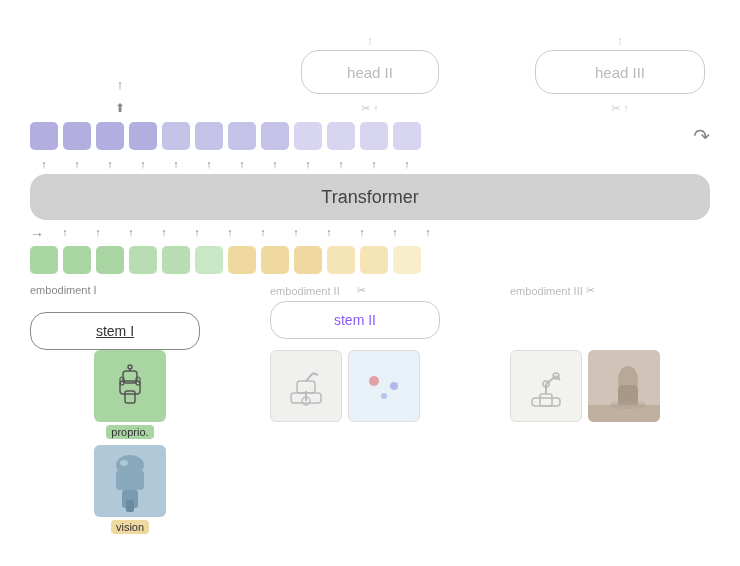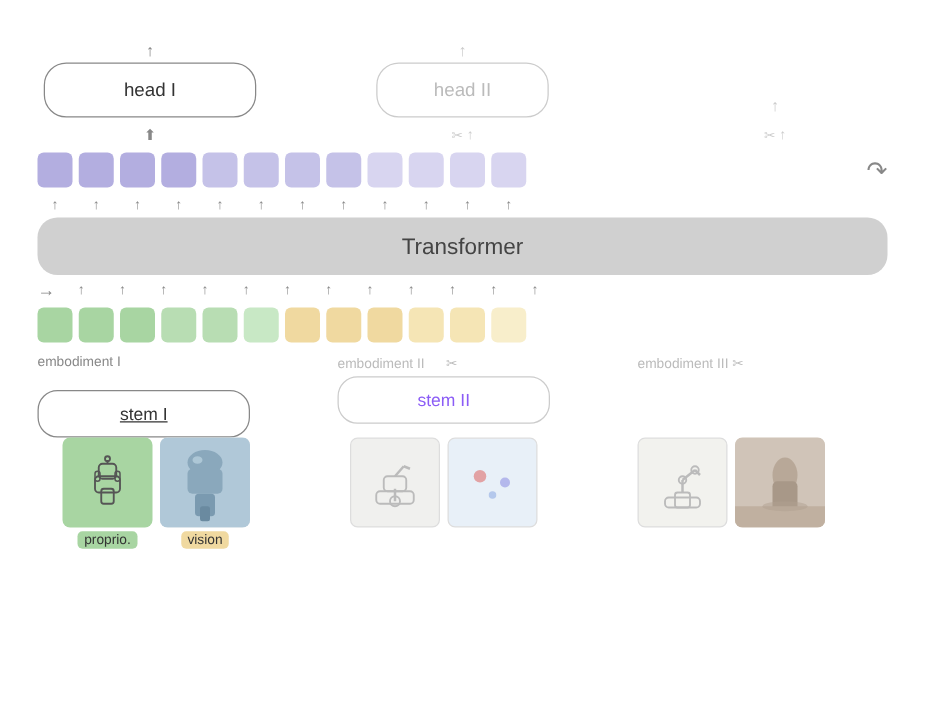--- a/index.html
+++ b/index.html
@@ -73,36 +73,36 @@
   </style>
 </head>
 <body>
 
 <div class="diagram">
 
   <div style="display:flex; flex-direction:row; width:680px; align-items:flex-end; height:76px; margin-bottom:4px;">
 
     <div style="display:flex;flex-direction:column;align-items:center;width:180px;">
       <span style="font-size:13px;color:#888;margin-bottom:2px;">↑</span>
-      <div class="head-box active" style="width:170px;">
-        <span>head I</span>
-      </div>
     </div>
     <div style="flex:1;"></div>
 
     <div style="display:flex;flex-direction:column;align-items:center;width:180px;">
       <span style="font-size:13px;color:#ccc;margin-bottom:2px;">↑</span>
       <div class="head-box inactive" style="width:138px;">
         <span>head II</span>
       </div>
     </div>
     <div style="flex:1;"></div>
 
     <div style="display:flex;flex-direction:column;align-items:center;width:180px;">
       <span style="font-size:13px;color:#ccc;margin-bottom:2px;">↑</span>
+      <div class="head-box inactive" style="width:170px;">
+        <span>head III</span>
+      </div>
     </div>
   </div>
 
   <div style="display:flex;flex-direction:row;width:680px;height:20px;align-items:center;">
 
     <div style="width:180px;display:flex;justify-content:center;align-items:center;">
       <span style="font-size:12px;color:#888;">⬆</span>
     </div>
     <div style="flex:1;"></div>
     <div style="width:180px;display:flex;justify-content:center;align-items:center;gap:3px;">
@@ -215,21 +215,21 @@
     <div style="display:flex;flex-direction:column;align-items:flex-start;width:200px;">
       <div style="display:flex;align-items:center;gap:3px;margin-bottom:4px;">
         <span style="font-size:11px;color:#bbb;">embodiment III</span>
         <span style="font-size:11px;color:#bbb;">✂</span>
       </div>
     </div>
   </div>
 
   <div style="display:flex;flex-direction:row;width:680px;align-items:flex-start;margin-top:6px;gap:0;">
 
-    <div style="display:flex;gap:6px;width:200px;margin-left:20px;">
+    <div style="display:flex;flex-direction:column;gap:6px;width:200px;">
 
       <div style="display:flex;flex-direction:column;align-items:center;">
         <div style="width:72px;height:72px;border-radius:6px;background:#a8d5a2;display:flex;align-items:center;justify-content:center;">
           <svg width="46" height="46" viewBox="0 0 46 46">
 
             <rect x="18" y="28" width="10" height="12" rx="2" fill="none" stroke="#555" stroke-width="1.5"></rect>
             <rect x="13" y="18" width="20" height="13" rx="3" fill="none" stroke="#555" stroke-width="1.5"></rect>
             <rect x="16" y="8" width="14" height="12" rx="3" fill="none" stroke="#555" stroke-width="1.5"></rect>
             <line x1="23" y1="8" x2="23" y2="5" stroke="#555" stroke-width="1.5"></line>
             <circle cx="23" cy="4" r="2" fill="none" stroke="#555" stroke-width="1.5"></circle>

